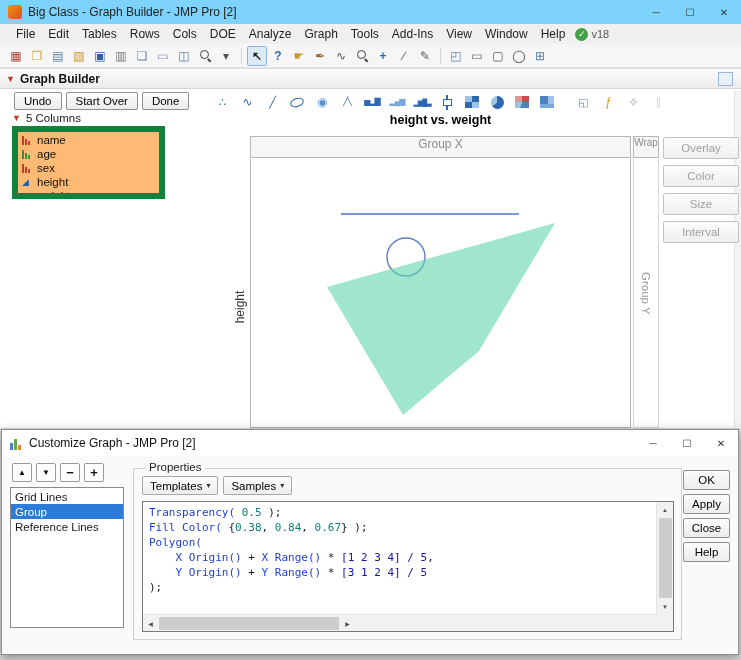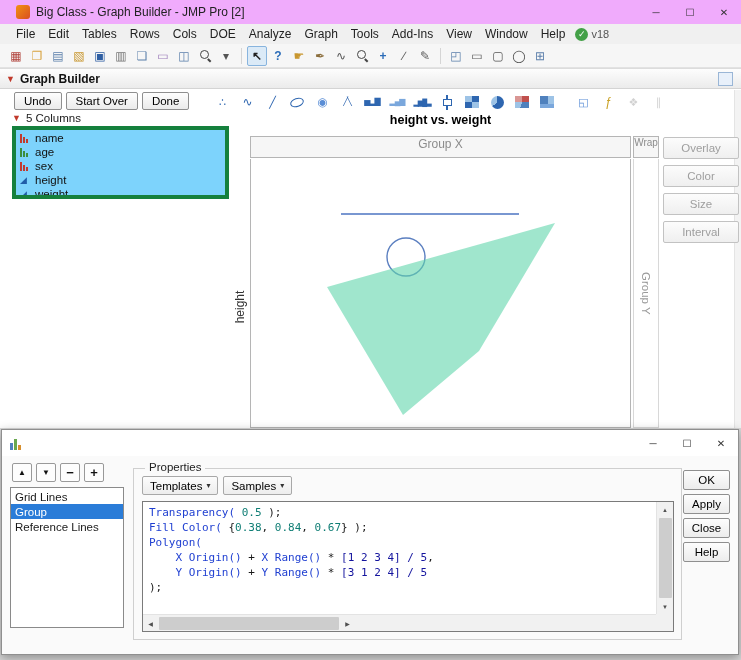--- a/index.html
+++ b/index.html
@@ -1,22 +1,22 @@
 <!DOCTYPE html>
 <html><head>
 <meta charset="utf-8">
 <style>
 *{margin:0;padding:0;box-sizing:border-box;}
 html,body{background:#8a8a8a;}
 .screen{position:relative;width:741px;height:660px;background:#fff;overflow:hidden;
   font-family:"Liberation Sans",sans-serif;font-size:12px;color:#1a1a1a;}
 
 
-.titlebar{position:absolute;left:0;top:0;width:741px;height:24px;background:#f0abfc;
-  display:flex;align-items:center;padding-left:16px;}
+.titlebar{position:absolute;left:0;top:0;width:741px;height:24px;background:#7dd3fc;
+  display:flex;align-items:center;padding-left:8px;}
 .app-icon{width:14px;height:14px;border-radius:3px;background:linear-gradient(135deg,#f29111,#d94f21);
   margin-right:6px;flex:none;}
 .title-text{font-size:12px;color:#222;}
 .win-controls{position:absolute;right:0;top:0;height:100%;display:flex;}
 .wc{width:34px;height:100%;display:flex;align-items:center;justify-content:center;
   font-size:10px;color:#333;}
 .menubar{position:absolute;left:0;top:24px;width:741px;height:20px;background:#f0f0f0;
   display:flex;align-items:center;padding-left:10px;}
 .menu-item{padding:2px 6px;font-size:12px;color:#222;}
 .ver-badge{display:flex;align-items:center;margin-left:4px;}
@@ -64,22 +64,22 @@
 .icn-box::after{bottom:-5px;height:5px;}
 .icn-heat{width:14px;height:12px;background:conic-gradient(#2e66b0 0 25%,#9dc3e6 0 50%,#2e66b0 0 75%,#9dc3e6 0);}
 .icn-pie{width:13px;height:13px;border-radius:50%;background:conic-gradient(#2e66b0 0 65%,#9dc3e6 0);}
 .icn-mosaic{width:14px;height:12px;background:conic-gradient(#c0504d 0 25%,#4f81bd 0 55%,#9dc3e6 0 75%,#d99694 0);}
 .icn-tree{width:14px;height:12px;background:linear-gradient(90deg,#4f81bd 0 55%,#9dc3e6 0 100%);
   box-shadow:inset 0 -4px 0 #7aa7dc;}
 
 
 .cols-header{position:absolute;left:12px;top:112px;display:flex;align-items:center;}
 .cols-title{font-size:11.5px;}
-.cols-list{position:absolute;left:12px;top:126px;width:217px;height:73px;background:#7dd3fc;
-  border:4px solid #15803d;padding-top:1px;overflow:hidden;}
+.cols-list{position:absolute;left:12px;top:126px;width:153px;height:73px;background:#fdba74;
+  border:6px solid #15803d;padding-top:1px;overflow:hidden;}
 .col-row{display:flex;align-items:center;height:14px;padding-left:4px;gap:4px;}
 .col-label{font-size:11.5px;color:#111;}
 .col-icon.cont{color:#205da8;font-size:9px;width:11px;line-height:1;}
 .col-icon.bars{display:inline-flex;align-items:flex-end;gap:1px;width:11px;height:10px;}
 .col-icon.bars i{width:2px;display:block;}
 .col-icon.bars i:nth-child(1){height:9px;}
 .col-icon.bars i:nth-child(2){height:6px;}
 .col-icon.bars i:nth-child(3){height:4px;}
 .col-icon.nominal i{background:#c23b2e;}
 .col-icon.ordinal i{background:#3d8e3d;}
@@ -404,20 +404,21 @@
     </div>
 
   <div class="backdrop"></div>
   <div class="dialog">
     <div class="dlg-titlebar">
       <span class="dlg-icon">
           <i class="b1"></i>
           <i class="b2"></i>
           <i class="b3"></i>
         </span>
+      <span class="dlg-title">Customize Graph - JMP Pro [2]</span>
       <span class="win-controls">
         <span class="wc">─</span>
         <span class="wc">☐</span>
         <span class="wc">✕</span>
       </span>
     </div>
     <div class="dlg-body">
       <div id="order-btns" class="order-btns">
           <button class="ord">▲</button>
           <button class="ord">▼</button>

